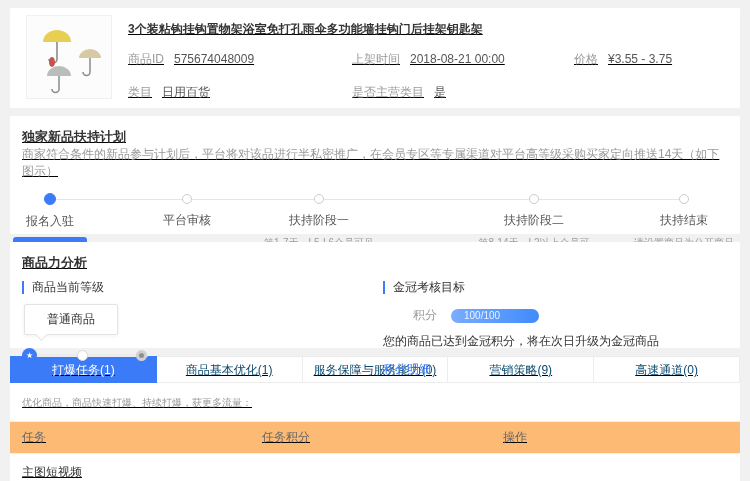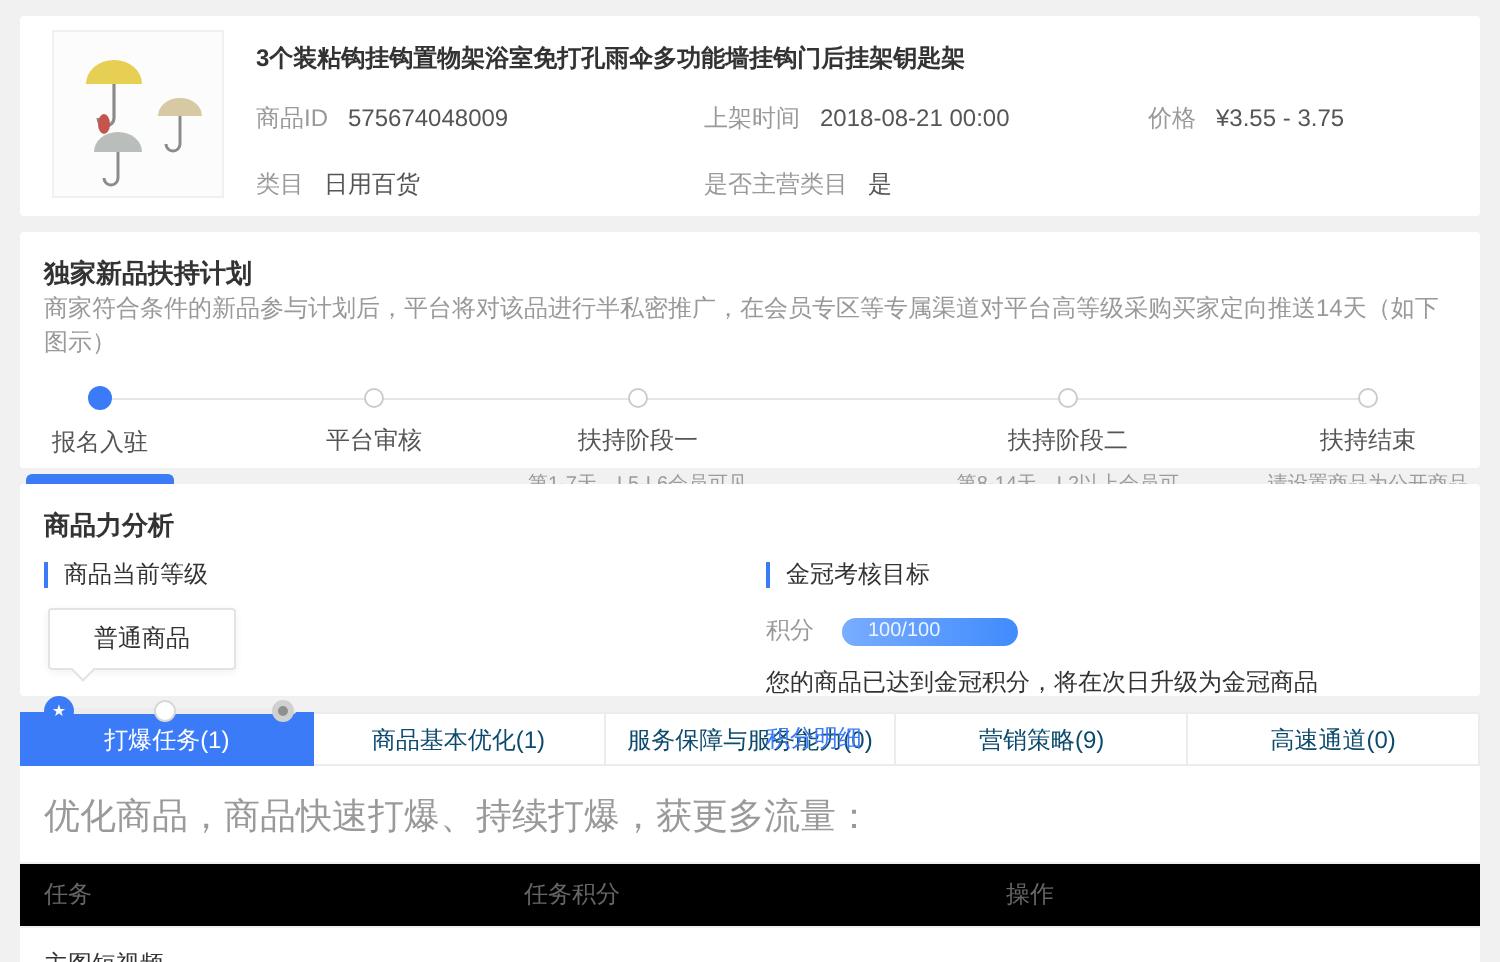--- a/index.html
+++ b/index.html
@@ -1,18 +1,18 @@
 <!DOCTYPE html>
 <html><head>
 <meta charset="utf-8">
 <style>
   * { margin:0; padding:0; box-sizing:border-box; }
   html,body { width:750px; height:481px; overflow:hidden; }
   body { font-family:"Liberation Sans","DejaVu Sans",sans-serif; background:#f1f1f2; }
-  .page { width:750px; height:481px; padding:8px 10px; }
+  .page { width:750px; height:481px; padding:8px 10px;text-decoration:underline; }
   .card { background:#fff; border-radius:2px; margin-bottom:8px; }
 
   
   .product-card { height:100px; padding:7px 16px; display:flex; gap:16px; }
   .product-image { width:86px; height:84px; background:#fcfcfc; border:1px solid #f0f0f0; flex:none; }
   .product-info { flex:1; padding-top:2px; }
   .product-title { font-size:12px; font-weight:bold; color:#333; margin:4px 0 13px; }
   .info-grid { display:grid; grid-template-columns:224px 222px 1fr; row-gap:16px; font-size:12px; }
   .info-item .lbl { color:#9a9a9a; margin-right:10px; }
   .info-item .val { color:#555; }
@@ -38,33 +38,33 @@
   .col-right { position:absolute; left:373px; top:39px; }
   .tooltip { display:inline-block; margin:10px 0 0 2px; background:#fff; border:1px solid #e3e3e3; border-radius:2px; padding:6px 22px; font-size:12px; color:#333; position:relative; box-shadow:0 1px 4px rgba(0,0,0,.06); }
   .tooltip:after { content:""; position:absolute; left:12px; bottom:-5px; width:8px; height:8px; background:#fff; border-right:1px solid #e3e3e3; border-bottom:1px solid #e3e3e3; transform:rotate(45deg); }
   .mini-slider { position:relative; width:140px; height:16px; margin-top:12px; }
   .mini-track { position:absolute; top:7px; left:6px; width:120px; height:3px; background:#ececec; border-radius:2px; }
   .node { position:absolute; border-radius:50%; }
   .node-l1 { left:0; top:1px; width:15px; height:15px; background:#3b7bf8; color:#fff; font-size:8px; line-height:15px; text-align:center; }
   .node-l2 { left:55px; top:3px; width:11px; height:11px; background:#fff; border:1px solid #d8d8d8; }
   .node-l3 { left:114px; top:3px; width:11px; height:11px; background:#8f8f8f; border:3px solid #d0d0d0; }
   .score-row { display:flex; align-items:center; gap:14px; margin-top:13px; }
-  .score-lbl { font-size:12px; color:#9a9a9a; }
+  .score-lbl { font-size:12px; color:#9a9a9a;margin-left:30px; }
   .score-pill { width:88px; height:14px; border-radius:7px; background:linear-gradient(90deg,#79adff,#418bfd); color:rgba(255,255,255,.88); font-size:10px; line-height:14px; padding-left:13px; }
   .goal-msg { font-size:12px; color:#333; margin-top:9px; }
   .detail-link { display:inline-block; font-size:12px; color:#3b7bf8; margin-top:11px; text-decoration:none; cursor:pointer; }
 
   
   .tasks-card { min-height:134px; margin-bottom:0; }
   .tabs { display:flex; }
   .tab { flex:1; height:27px; line-height:26px; text-align:center; font-size:12px; color:#0c4a6e; background:#fff; border:1px solid #ececec; border-left:none; cursor:pointer; }
   .tab:first-child { border-left:1px solid #ececec; }
   .tab.active { background:#3b7bf8; border-color:#3b7bf8; color:#fff; }
-  .hint { font-size:18px; color:#9a9a9a; padding:13px 12px 11px; }
-  .table-header { display:grid; grid-template-columns:240px 241px 1fr; padding:7px 0 7px 12px; background:#000000; border-top:1px solid #f0f0f0; border-bottom:1px solid #f0f0f0; font-size:12px; color:#666; }
+  .hint { font-size:10px; color:#9a9a9a; padding:13px 12px 11px; }
+  .table-header { display:grid; grid-template-columns:240px 241px 1fr; padding:7px 0 7px 12px; background:#fdba74; border-top:1px solid #f0f0f0; border-bottom:1px solid #f0f0f0; font-size:12px; color:#666; }
   .table-row { display:grid; grid-template-columns:240px 241px 1fr; padding:10px 0 13px 12px; border-bottom:1px solid #f0f0f0; align-items:center; }
   .task-name { font-size:12px; color:#333; margin-bottom:7px; }
 </style>
 </head>
 <body>
 
 <div class="page">
 
   <div class="card product-card">
     <div class="product-image">

